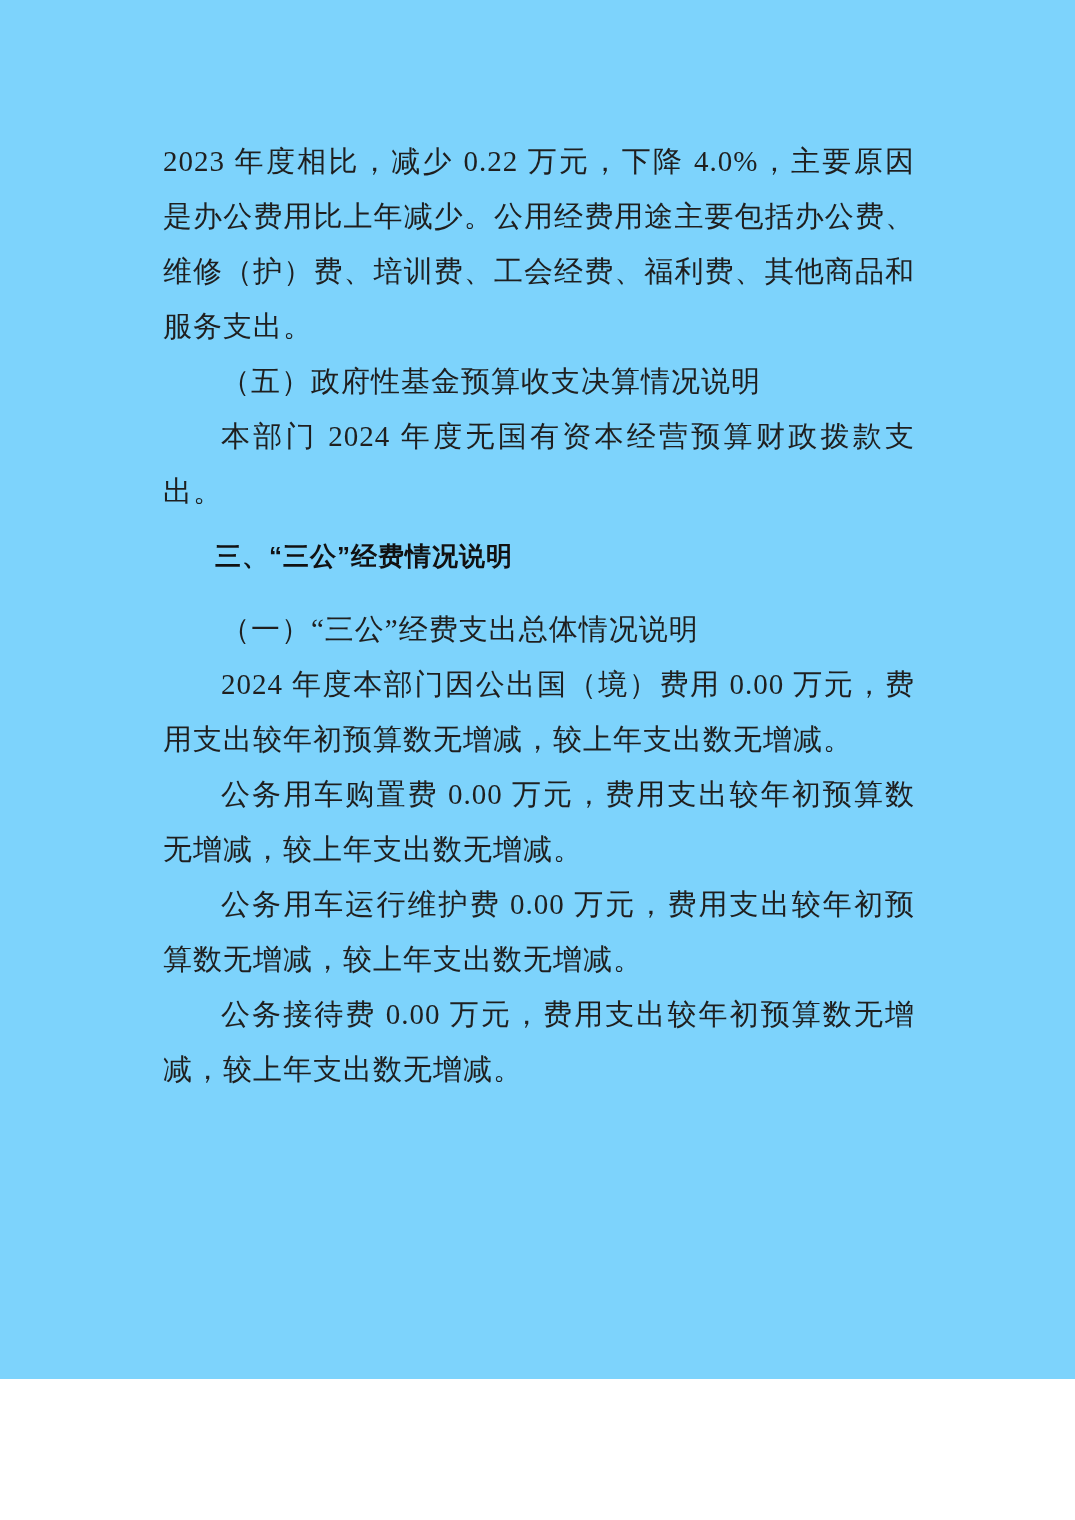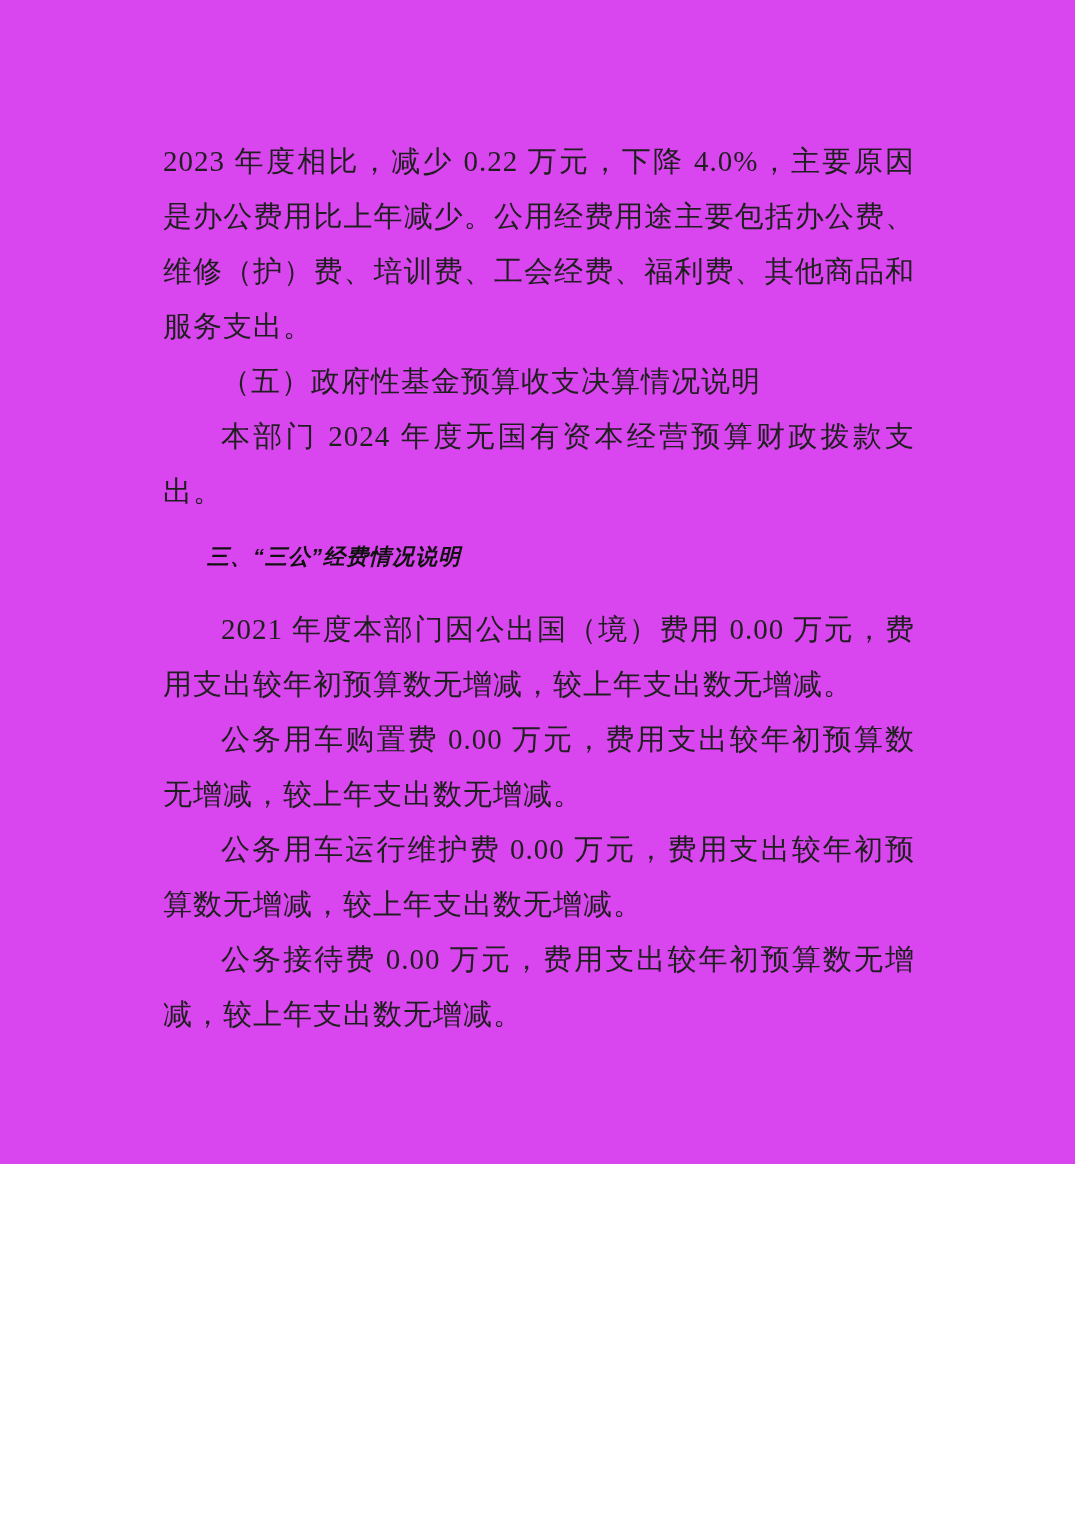--- a/index.html
+++ b/index.html
@@ -3,22 +3,22 @@
 <meta charset="utf-8">
 <style>
   html, body {
     margin: 0;
     padding: 0;
     background: #ffffff;
   }
   .page {
     position: relative;
     width: 1075px;
-    height: 1164px;
-    background: #d946ef;
+    height: 1379px;
+    background: #7dd3fc;
     overflow: hidden;
     font-family: "Liberation Serif", "DejaVu Serif", serif;
     color: #1f1f1f;
   }
   .content {
     position: absolute;
     left: 163px;
     top: 134px;
     width: 752px;
   }
@@ -29,28 +29,27 @@
     text-align: justify;
     text-justify: inter-character;
     text-indent: 2em;
     letter-spacing: 1px;
   }
   .para.no-indent {
     text-indent: 0;
   }
   .heading {
     margin: 10px 0 18px 0;
-    font-size: 22px;
+    font-size: 26px;
     line-height: 55px;
     font-weight: bold;
     font-family: "Liberation Sans", "DejaVu Sans", sans-serif;
     text-indent: 2em;
     letter-spacing: 1px;
     color: #111111;
-    font-style: italic;
   }
   .footer {
     position: absolute;
     left: 0;
     right: 0;
     top: 1402px;
     text-align: center;
     font-size: 22px;
     line-height: 30px;
     color: #2a2a2a;
@@ -59,19 +58,20 @@
 </style>
 </head>
 <body>
 
 <div class="page">
   <div class="content">
     <p class="para no-indent">2023 年度相比，减少 0.22 万元，下降 4.0%，主要原因是办公费用比上年减少。公用经费用途主要包括办公费、维修（护）费、培训费、工会经费、福利费、其他商品和服务支出。</p>
     <p class="para">（五）政府性基金预算收支决算情况说明</p>
     <p class="para">本部门 2024 年度无国有资本经营预算财政拨款支出。</p>
     <h2 class="heading">三、“三公”经费情况说明</h2>
-    <p class="para">2021 年度本部门因公出国（境）费用 0.00 万元，费用支出较年初预算数无增减，较上年支出数无增减。</p>
+    <p class="para">（一）“三公”经费支出总体情况说明</p>
+    <p class="para">2024 年度本部门因公出国（境）费用 0.00 万元，费用支出较年初预算数无增减，较上年支出数无增减。</p>
     <p class="para">公务用车购置费 0.00 万元，费用支出较年初预算数无增减，较上年支出数无增减。</p>
     <p class="para">公务用车运行维护费 0.00 万元，费用支出较年初预算数无增减，较上年支出数无增减。</p>
     <p class="para">公务接待费 0.00 万元，费用支出较年初预算数无增减，较上年支出数无增减。</p>
   </div>
   <div class="footer">－5－</div>
 </div>
 
 </body></html>

